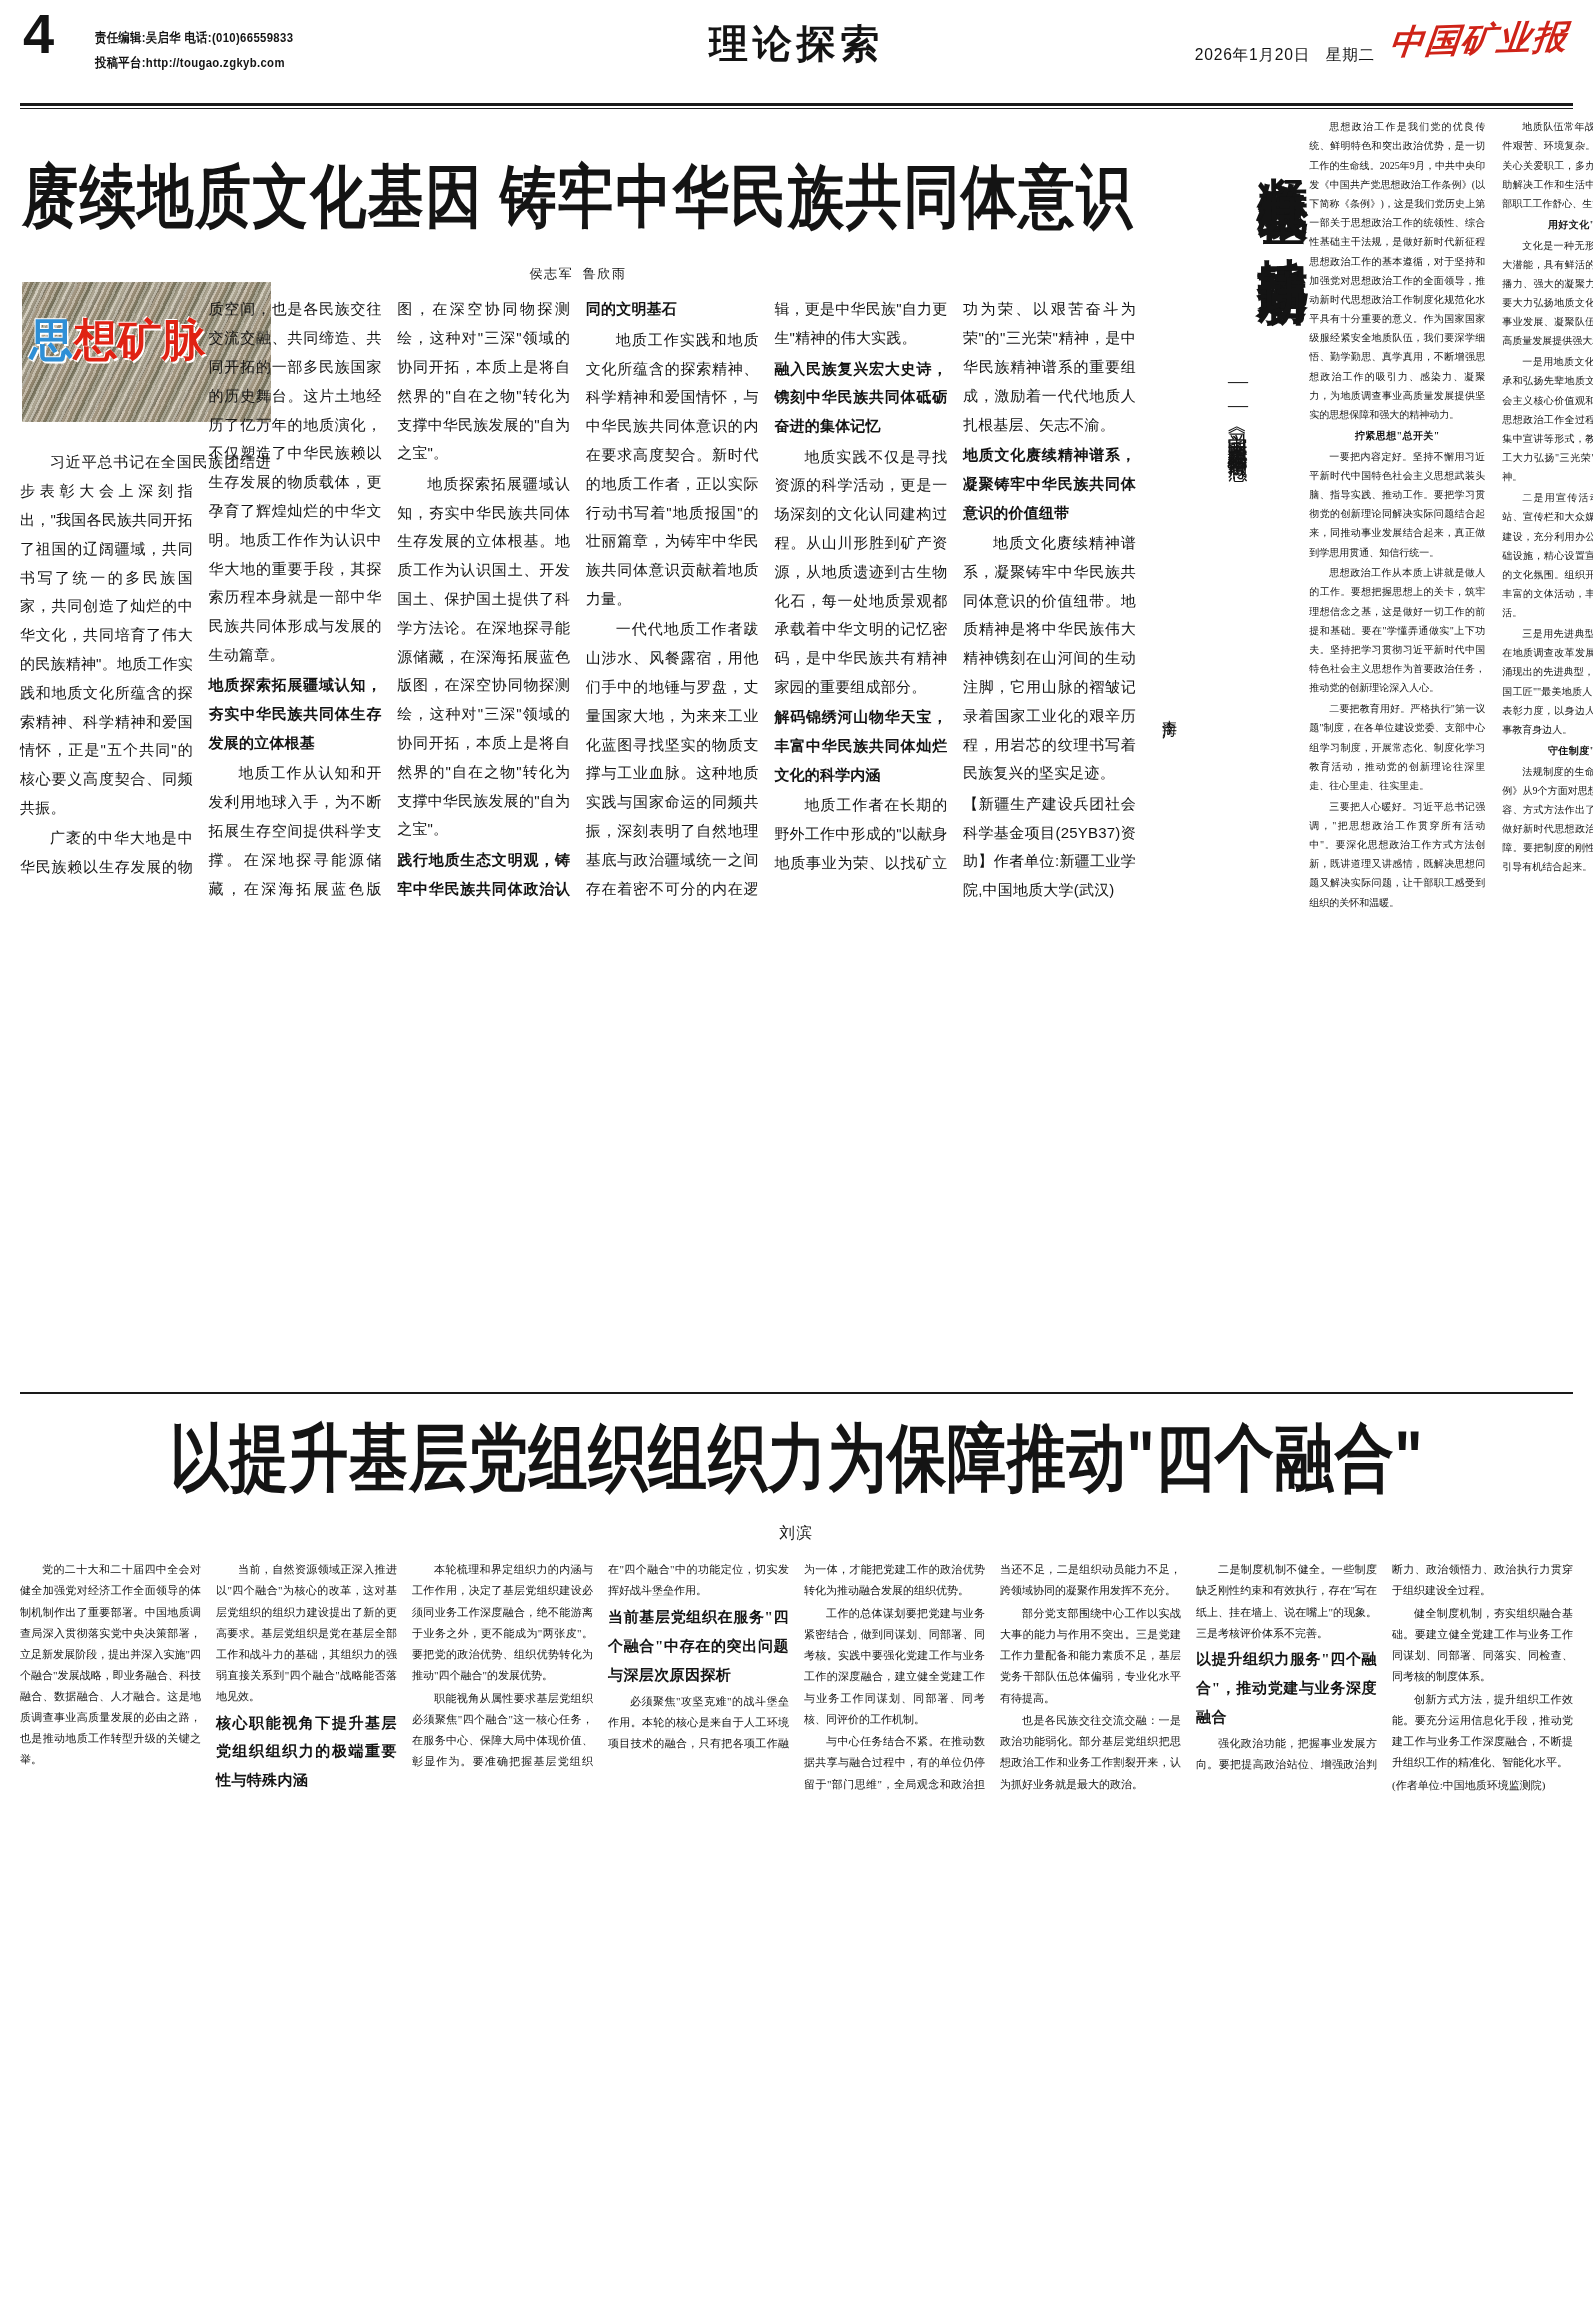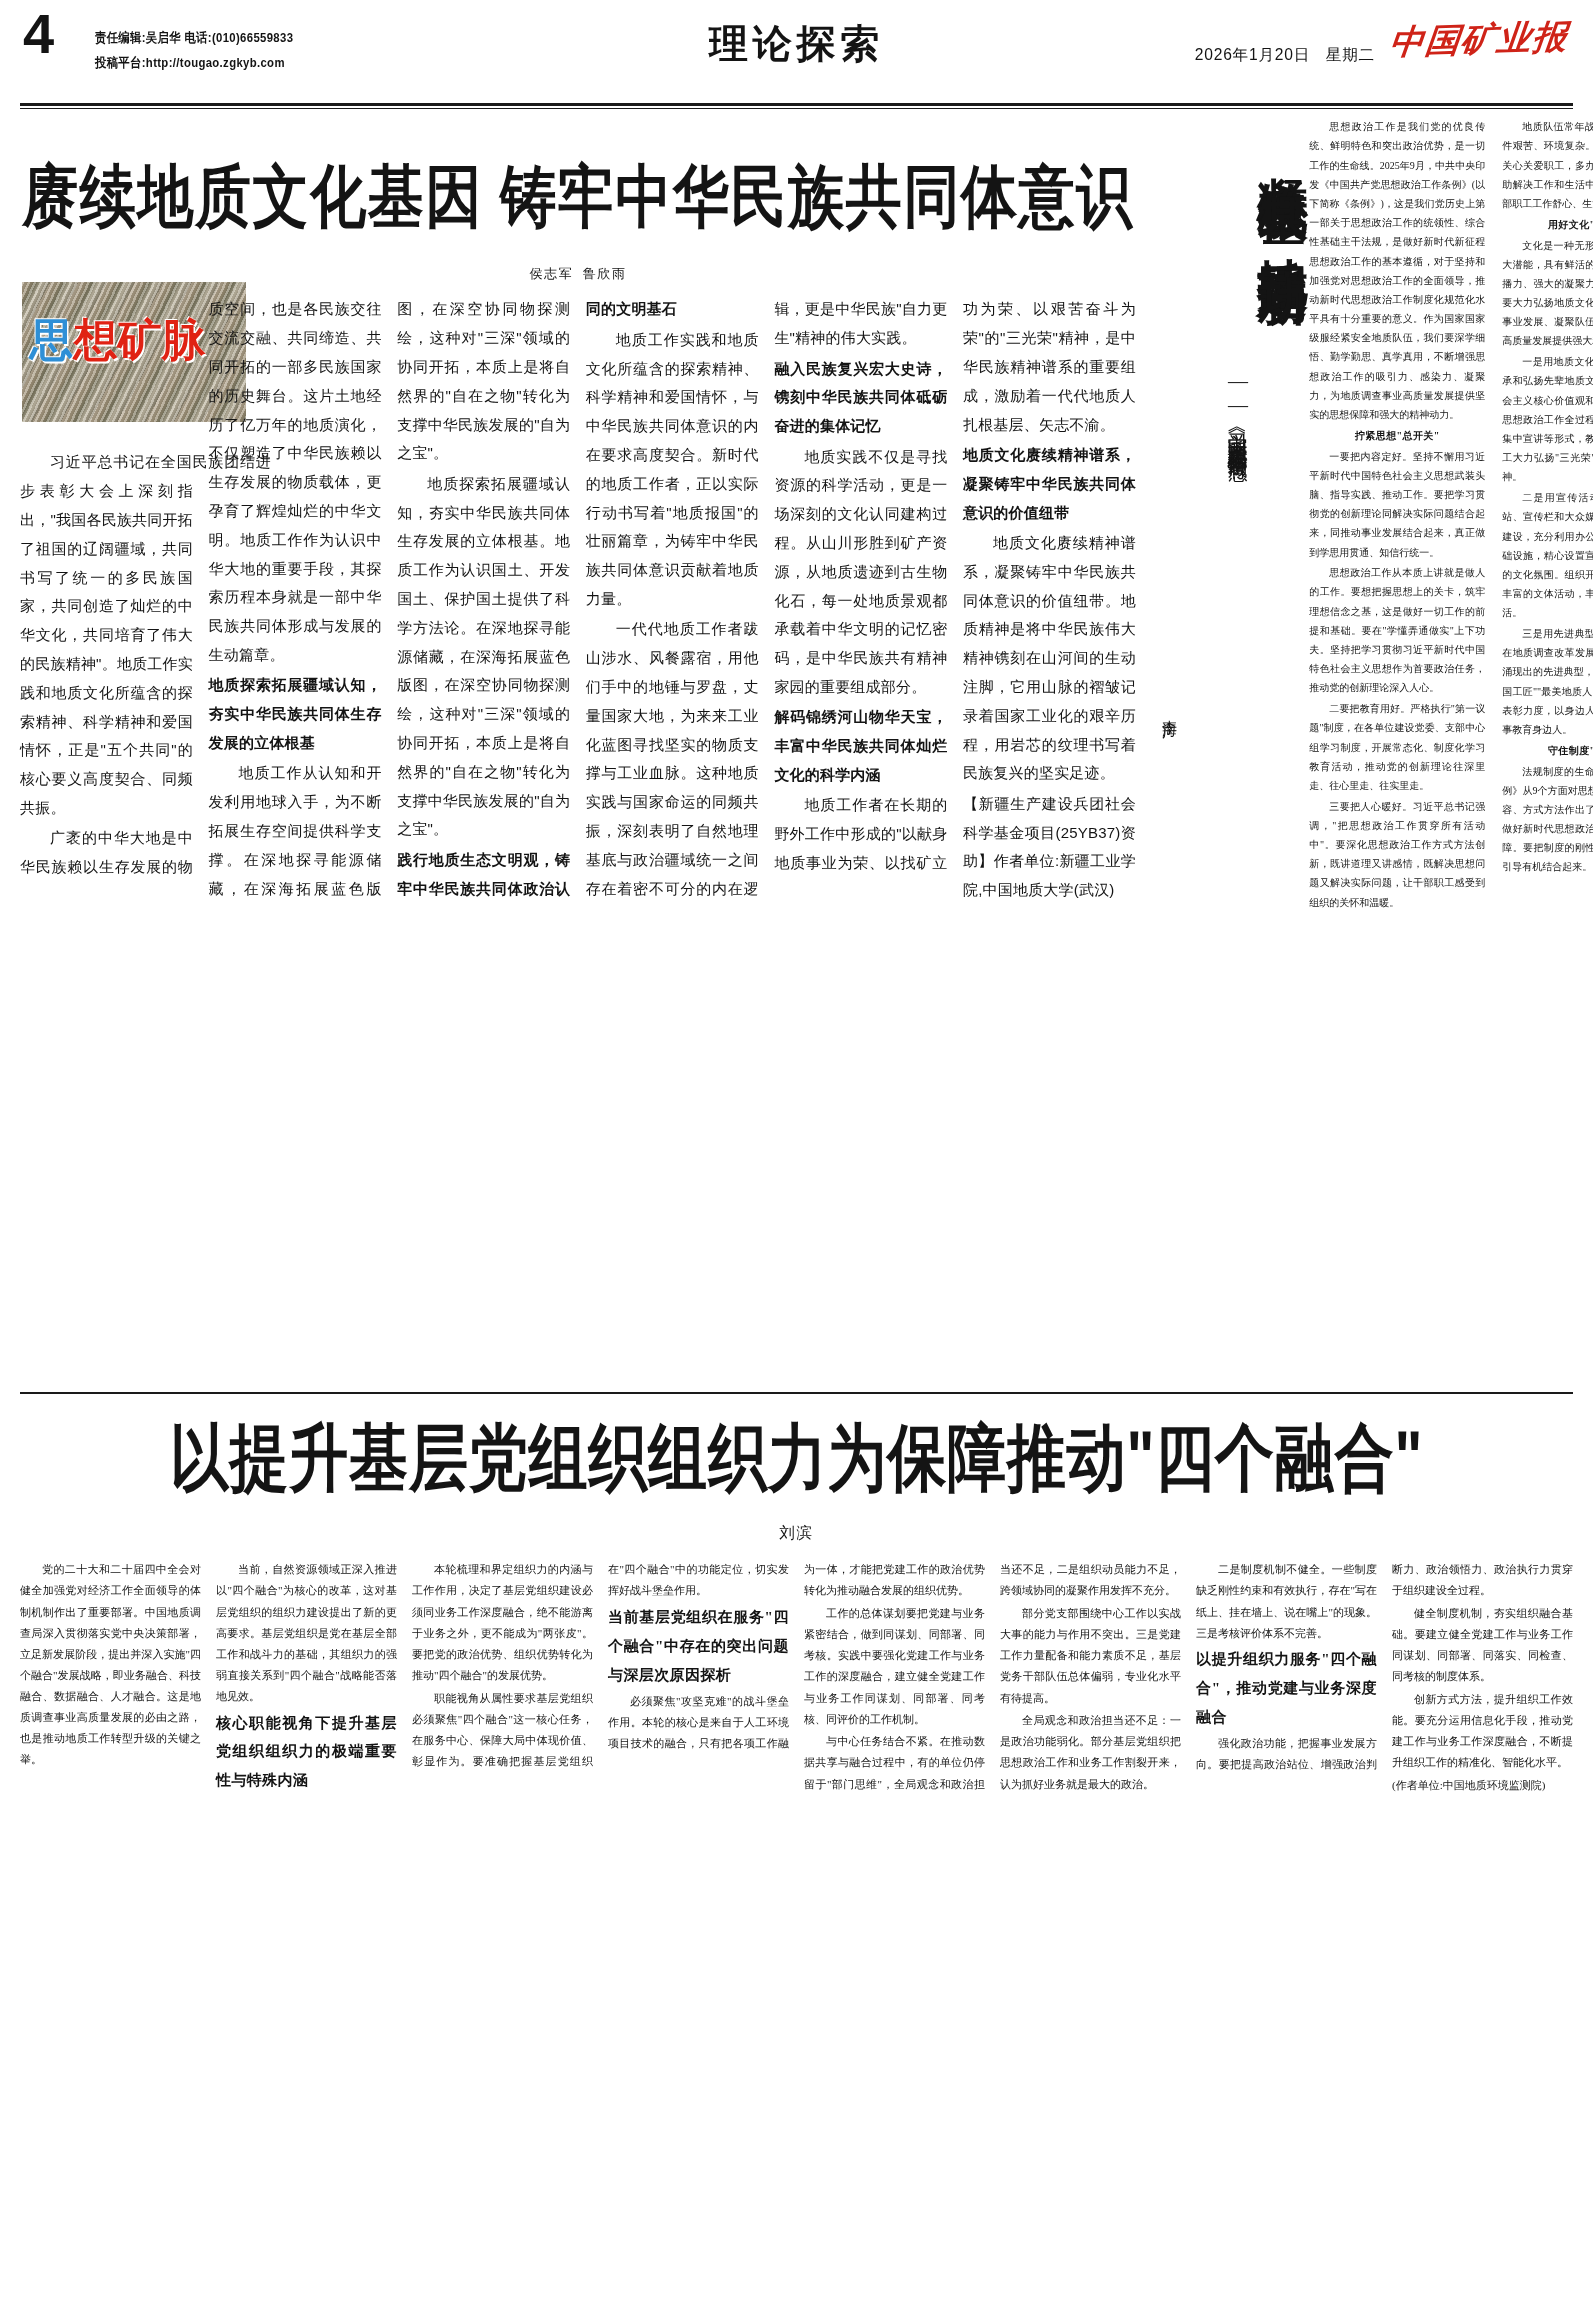--- a/index.html
+++ b/index.html
@@ -54,21 +54,21 @@
     letter-spacing:1.6px;
     margin:44px 0 0 0;
     font-family:"Liberation Sans",sans-serif;
     transform:scaleY(1.22);transform-origin:center top;
     white-space:nowrap;
   }
   .a1-byline{text-align:center;font-size:13px;margin-top:45px;letter-spacing:1.6px;}
   .a1-byline span{margin:0 4.7px;}
 
   .photo-box{
-    position:absolute;left:1.6px;top:165px;width:224px;height:140px;
+    position:absolute;left:1.6px;top:165px;width:249px;height:140px;
     background:
       repeating-linear-gradient(115deg,rgba(255,255,255,.30) 0px,rgba(255,255,255,.30) 2.3px,rgba(0,0,0,.10) 2.3px,rgba(0,0,0,.10) 5.4px),
       repeating-linear-gradient(118deg,#b9ac96 0px,#9d9076 7px,#7e7a62 12.4px,#c3bba6 18px,#8c8470 25px),
       linear-gradient(160deg,#a79d86,#6f6a57);
     overflow:hidden;
   }
   .photo-text{
     position:absolute;left:7.8px;top:37px;width:233px;
     font-size:38px;font-weight:bold;line-height:1;
     font-family:"Liberation Serif",serif;
@@ -250,21 +250,21 @@
       <p>党的二十大和二十届四中全会对健全加强党对经济工作全面领导的体制机制作出了重要部署。中国地质调查局深入贯彻落实党中央决策部署，立足新发展阶段，提出并深入实施"四个融合"发展战略，即业务融合、科技融合、数据融合、人才融合。这是地质调查事业高质量发展的必由之路，也是推动地质工作转型升级的关键之举。</p>
       <p>当前，自然资源领域正深入推进以"四个融合"为核心的改革，这对基层党组织的组织力建设提出了新的更高要求。基层党组织是党在基层全部工作和战斗力的基础，其组织力的强弱直接关系到"四个融合"战略能否落地见效。</p>
       <p class="sub">核心职能视角下提升基层党组织组织力的极端重要性与特殊内涵</p>
       <p>本轮梳理和界定组织力的内涵与工作作用，决定了基层党组织建设必须同业务工作深度融合，绝不能游离于业务之外，更不能成为"两张皮"。要把党的政治优势、组织优势转化为推动"四个融合"的发展优势。</p>
       <p>职能视角从属性要求基层党组织必须聚焦"四个融合"这一核心任务，在服务中心、保障大局中体现价值、彰显作为。要准确把握基层党组织在"四个融合"中的功能定位，切实发挥好战斗堡垒作用。</p>
       <p class="sub">当前基层党组织在服务"四个融合"中存在的突出问题与深层次原因探析</p>
       <p>必须聚焦"攻坚克难"的战斗堡垒作用。本轮的核心是来自于人工环境项目技术的融合，只有把各项工作融为一体，才能把党建工作的政治优势转化为推动融合发展的组织优势。</p>
       <p>工作的总体谋划要把党建与业务紧密结合，做到同谋划、同部署、同考核。实践中要强化党建工作与业务工作的深度融合，建立健全党建工作与业务工作同谋划、同部署、同考核、同评价的工作机制。</p>
       <p>与中心任务结合不紧。在推动数据共享与融合过程中，有的单位仍停留于"部门思维"，全局观念和政治担当还不足，二是组织动员能力不足，跨领域协同的凝聚作用发挥不充分。</p>
       <p>部分党支部围绕中心工作以实战大事的能力与作用不突出。三是党建工作力量配备和能力素质不足，基层党务干部队伍总体偏弱，专业化水平有待提高。</p>
-      <p>全局观念和政治担当还不足：一是政治功能弱化。部分基层党组织把思想政治工作和业务工作割裂开来，认为抓好业务就是最大的政治。</p>
+      <p>也是各民族交往交流交融：一是政治功能弱化。部分基层党组织把思想政治工作和业务工作割裂开来，认为抓好业务就是最大的政治。</p>
       <p>二是制度机制不健全。一些制度缺乏刚性约束和有效执行，存在"写在纸上、挂在墙上、说在嘴上"的现象。三是考核评价体系不完善。</p>
       <p class="sub">以提升组织力服务"四个融合"，推动党建与业务深度融合</p>
       <p>强化政治功能，把握事业发展方向。要把提高政治站位、增强政治判断力、政治领悟力、政治执行力贯穿于组织建设全过程。</p>
       <p>健全制度机制，夯实组织融合基础。要建立健全党建工作与业务工作同谋划、同部署、同落实、同检查、同考核的制度体系。</p>
       <p>创新方式方法，提升组织工作效能。要充分运用信息化手段，推动党建工作与业务工作深度融合，不断提升组织工作的精准化、智能化水平。</p>
       <p class="src">(作者单位:中国地质环境监测院)</p>
     </div>
   </div>
 
 </div>

